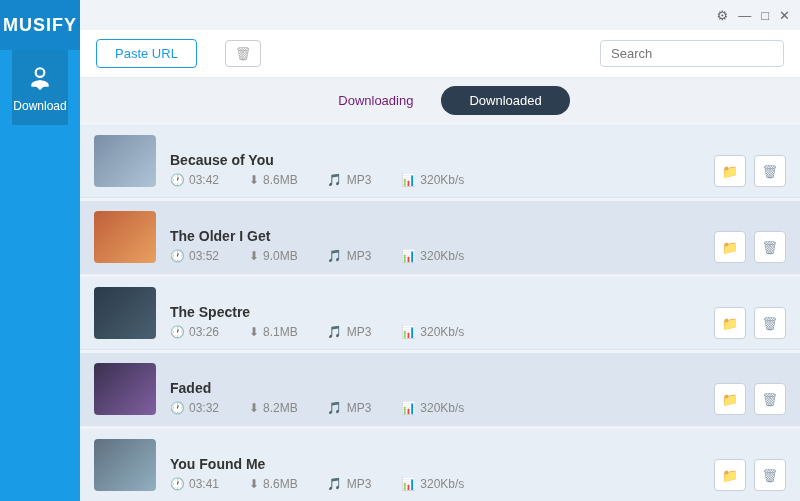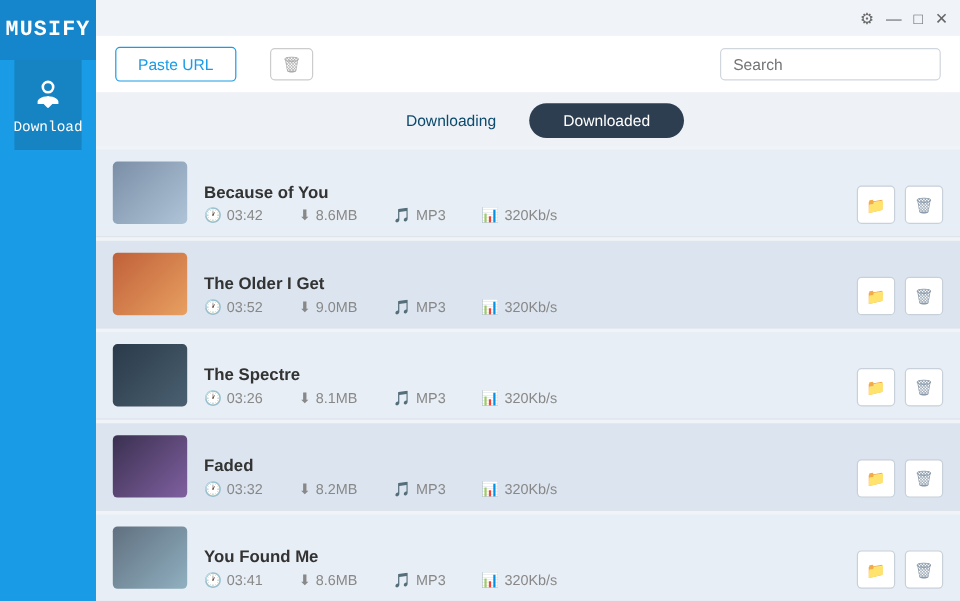--- a/index.html
+++ b/index.html
@@ -7,21 +7,20 @@
 
     
     .sidebar {
       width: 80px;
       background: #1a9be6;
       display: flex;
       flex-direction: column;
       align-items: center;
       padding-top: 0;
       flex-shrink: 0;
-      font-family: Liberation Mono, monospace;
     }
     .sidebar-logo {
       width: 80px;
       height: 50px;
       background: #1585cc;
       display: flex;
       align-items: center;
       justify-content: center;
       font-size: 18px;
       font-weight: 700;
@@ -125,21 +124,21 @@
       display: flex;
       align-items: center;
       justify-content: center;
       gap: 0;
     }
     .tab-item {
       padding: 7px 28px;
       border-radius: 20px;
       font-size: 13px;
       cursor: pointer;
-      color: #0c4a6e;
+      color: #701a75;
     }
     .tab-item.active {
       background: #2c3e50;
       color: white;
       font-weight: 500;
     }
 
     
     .content {
       flex: 1;

